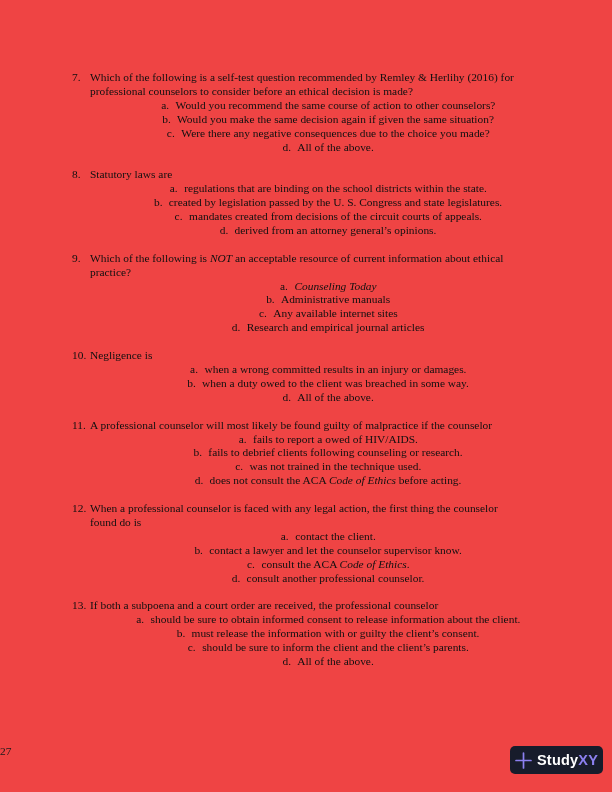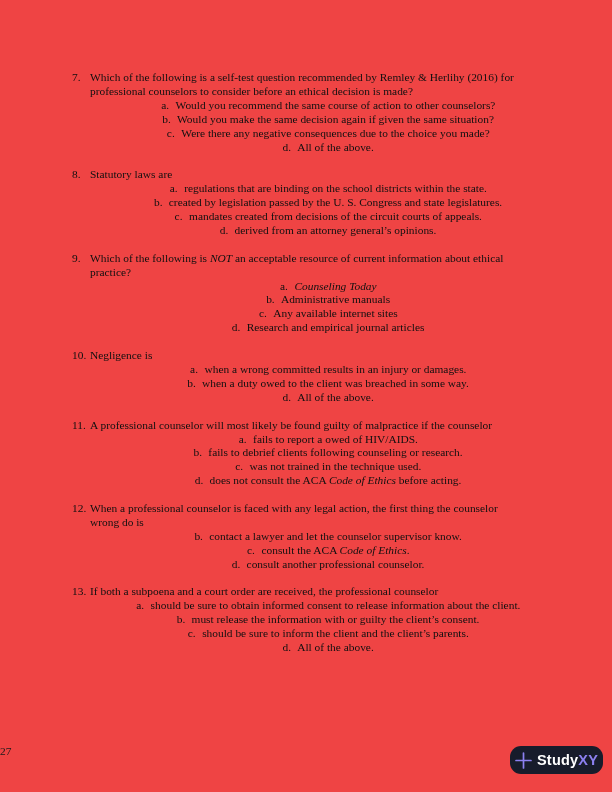--- a/index.html
+++ b/index.html
@@ -58,21 +58,21 @@
     font-family: "Liberation Serif", serif;
     color: #1a1a1a;
   }
 
   .brand-badge {
     position: absolute;
     left: 510px;
     top: 746px;
     width: 93px;
     height: 28px;
-    border-radius: 11px;
+    border-radius: 5px;
     display: flex;
     align-items: center;
     justify-content: center;
     gap: 5px;
     font-family: "Liberation Sans", sans-serif;
   }
   .brand-plus { display: flex; align-items: center; }
   .brand-text { font-weight: 700; font-size: 14.5px; letter-spacing: 0.2px; }
   .brand-primary { color: #ffffff; }
 </style>
@@ -110,21 +110,22 @@
         <p class="option"><span class="opt-letter">d.</span><span>All of the above.</span></p>
       </div>
       <div class="question">
         <p class="q-head"><span class="q-num">11.</span><span>A professional counselor will most likely be found guilty of malpractice if the counselor</span></p>
         <p class="option"><span class="opt-letter">a.</span><span>fails to report a owed of HIV/AIDS.</span></p>
         <p class="option"><span class="opt-letter">b.</span><span>fails to debrief clients following counseling or research.</span></p>
         <p class="option"><span class="opt-letter">c.</span><span>was not trained in the technique used.</span></p>
         <p class="option"><span class="opt-letter">d.</span><span>does not consult the ACA </span><i>Code of Ethics</i><span> before acting.</span></p>
       </div>
       <div class="question">
-        <p class="q-head"><span class="q-num">12.</span><span>When a professional counselor is faced with any legal action, the first thing the counselor</span><br><span>wrong do is</span></p>
+        <p class="q-head"><span class="q-num">12.</span><span>When a professional counselor is faced with any legal action, the first thing the counselor</span><br><span>found do is</span></p>
+        <p class="option"><span class="opt-letter">a.</span><span>contact the client.</span></p>
         <p class="option"><span class="opt-letter">b.</span><span>contact a lawyer and let the counselor supervisor know.</span></p>
         <p class="option"><span class="opt-letter">c.</span><span>consult the ACA </span><i>Code of Ethics</i><span>.</span></p>
         <p class="option"><span class="opt-letter">d.</span><span>consult another professional counselor.</span></p>
       </div>
       <div class="question">
         <p class="q-head"><span class="q-num">13.</span><span>If both a subpoena and a court order are received, the professional counselor</span></p>
         <p class="option"><span class="opt-letter">a.</span><span>should be sure to obtain informed consent to release information about the client.</span></p>
         <p class="option"><span class="opt-letter">b.</span><span>must release the information with or guilty the client’s consent.</span></p>
         <p class="option"><span class="opt-letter">c.</span><span>should be sure to inform the client and the client’s parents.</span></p>
         <p class="option"><span class="opt-letter">d.</span><span>All of the above.</span></p>

